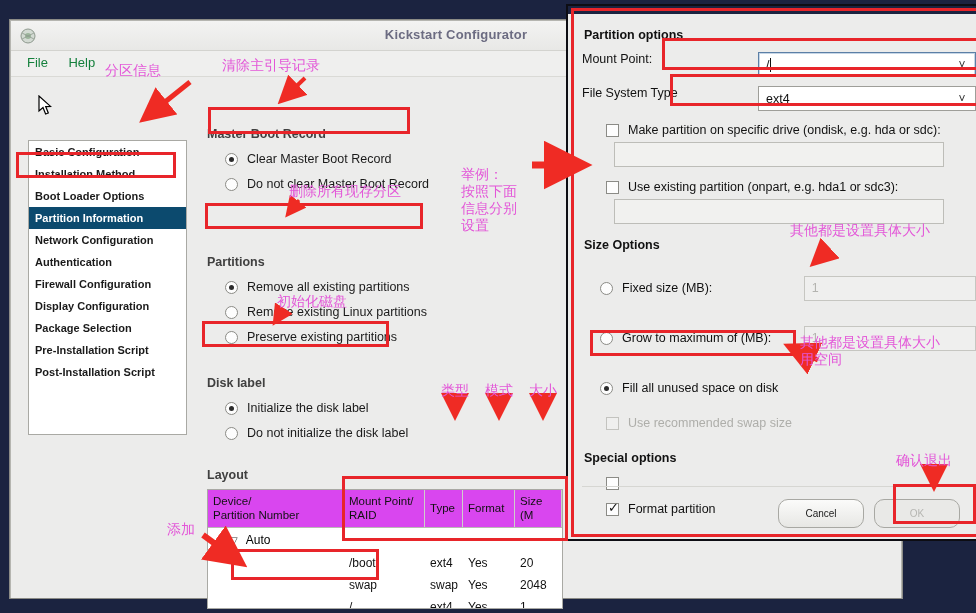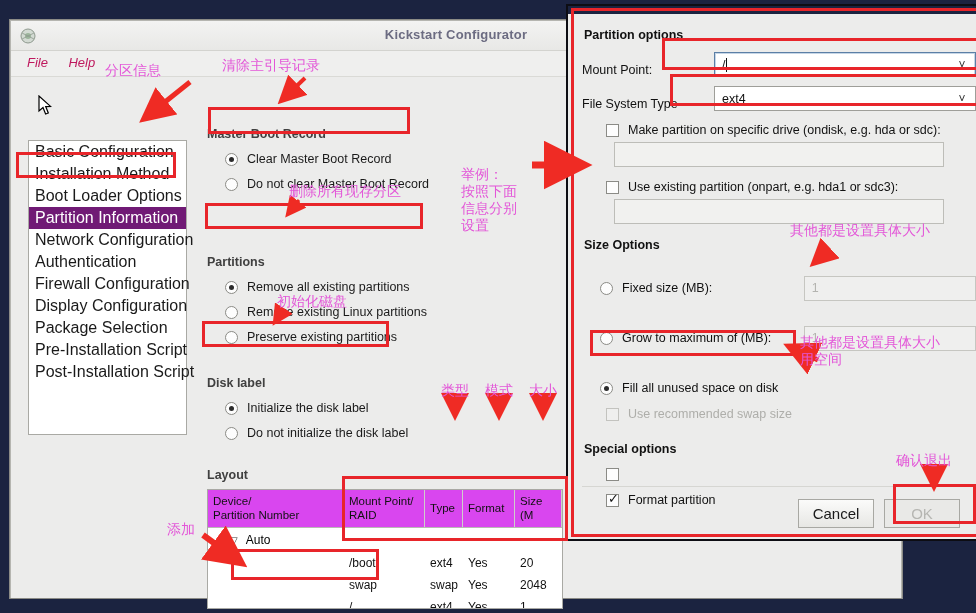--- a/index.html
+++ b/index.html
@@ -45,22 +45,21 @@
   #menubar {
     height: 26px;
     padding-left: 10px;
     border-bottom: 1px solid #dadad6;
     background: #efefee;
   }
   .menu-item {
     display: inline-block;
     padding: 4px 10px 4px 6px;
     font-size: 13px;
-    color: #be185d;
-    font-style: italic;
+    color: #15803d;
   }
 
   
   #content {
     position: relative;
     height: 521px;
     background: #ececeb;
   }
 
   
@@ -68,26 +67,27 @@
     position: absolute;
     left: 17px; top: 63px;
     width: 159px; height: 295px;
     background: #ffffff;
     border: 1px solid #a9a9a4;
   }
   .side-item {
     height: 22px;
     line-height: 22px;
     padding-left: 6px;
-    font-size: 16px;
+    font-size: 11px;
     color: #1a1a1a;
     white-space: nowrap;
+    font-weight: bold;
   }
   .side-item.selected {
-    background: #701a75;
+    background: #0c4a6e;
     color: #ffffff;
   }
 
   
   #panel { position: absolute; left: 196px; top: 50px; width: 360px; }
   .group-title {
     font-size: 12.5px; font-weight: bold; color: #404040;
     margin: 0 0 7px 0;
   }
   .radio-row, .check-row {
@@ -178,23 +178,23 @@
   #dlg-titlebar {
     height: 8px;
     background: #1b2340;
   }
   #dlg-body { position: relative; padding: 14px 0 0 14px; }
   #dlg-title {
     font-size: 12.5px; font-weight: bold; color: #111;
     margin: 0 0 10px 2px;
   }
   .field-row {
-    display: flex; align-items: flex-end;
+    display: flex; align-items: flex-start;
     margin-bottom: 9px;
-    font-size: 12.5px; color: #111;
+    font-size: 12.5px; color: #111; gap: 44px;
   }
   .field-label { width: 132px; flex: 0 0 auto; }
   .combo {
     position: relative;
     height: 25px;
     background: #ffffff;
     border: 1px solid #9e9e99;
     display: flex; align-items: center;
     padding-left: 7px;
     font-size: 12.5px; color: #111;
@@ -239,25 +239,25 @@
     font-size: 12.5px; color: #b4b4b0;
   }
   #dlg-buttons {
     position: absolute;
     left: 14px; right: 0; top: 472px;
     border-top: 1px solid #d6d6d2;
     padding-top: 12px;
     display: flex; justify-content: flex-end; gap: 10px;
   }
   .dlg-btn {
-    width: 76px; height: 29px;
+    width: 86px; height: 29px;
     background: linear-gradient(to bottom, #fbfbfa 0%, #e7e7e4 100%);
     border: 1px solid #a8a8a3;
-    border-radius: 0;
-    font-size: 15px; color: #1a1a1a;
+    border-radius: 10px;
+    font-size: 10px; color: #1a1a1a;
     display: flex; align-items: center; justify-content: center;
   }
   .dlg-btn.disabled { color: #b6b6b2; background: #e9e9e7; }
 
   
   .anno {
     position: absolute;
     color: #e356d8;
     font-family: "DejaVu Sans", sans-serif;
     font-size: 14px;
@@ -445,21 +445,21 @@
         <span class="radio"></span>
         <span class="size-label">Grow to maximum of (MB):</span>
         <span class="spin">1</span>
       </div>
 
       <div class="size-row">
         <span class="radio on"></span>
         <span>Fill all unused space on disk</span>
       </div>
 
-      <div class="dlg-check-row" style="margin-top:2px">
+      <div class="dlg-check-row" style="margin-top:11px">
         <span class="check disabled"></span>
         <span class="dim">Use recommended swap size</span>
       </div>
 
       <div class="sec-title" style="margin-top:18px">Special options</div>
 
       <div class="dlg-check-row">
         <span class="check"></span>
       </div>
 

